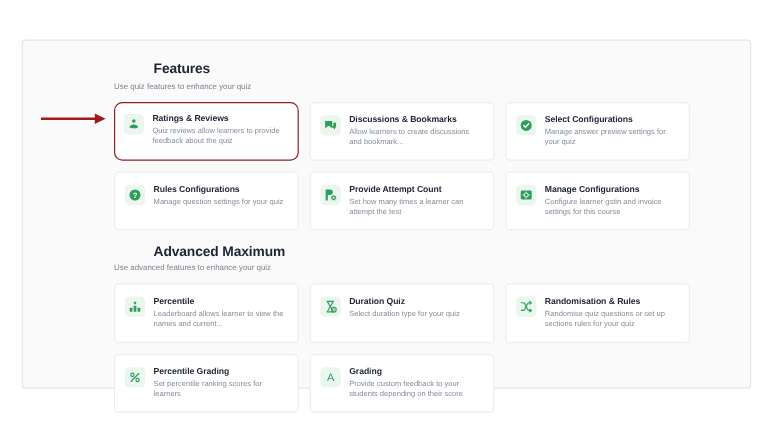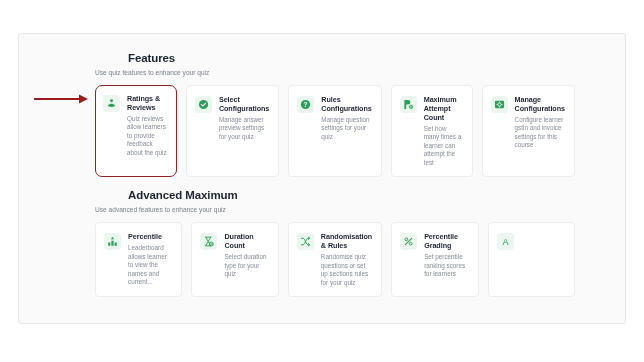--- a/index.html
+++ b/index.html
@@ -52,21 +52,21 @@
     font-size: 6.6px;
     font-weight: normal;
     color: #7b8190;
     margin-top: 2.5px;
     line-height: 9px;
   }
 
   
   .grid {
     display: grid;
-    grid-template-columns: repeat(5, 1fr);
+    grid-template-columns: repeat(3, 1fr);
     column-gap: 9px;
     row-gap: 9px;
     margin-top: 8px;
   }
 
   .card {
     position: relative;
     background: #ffffff;
     border: 1px solid #ededed;
     border-radius: 4px;
@@ -144,20 +144,32 @@
                 <circle cx="12" cy="6" r="3.2"></circle>
                 <path d="M4 17c2-3 5.2-4.4 8-4.4s6 1.4 8 4.4c-1 1.6-3 2.4-8 2.4S5 18.6 4 17z"></path>
               </svg>
             </span>
             <span class="card-body">
               <span class="card-title" style="display:block">Ratings &amp; Reviews</span>
               <span class="card-desc" style="display:block">Quiz reviews allow learners to provide feedback about the quiz</span>
             </span>
           </div>
 
+          <div class="card">
+            <span class="card-icon">
+              <svg width="11" height="11" viewBox="0 0 24 24" fill="#2e9e5b">
+                <path d="M2 4h13v9H7l-5 4z"></path>
+                <path d="M17 7h5v9h-2v4l-4-4h-5v-3h6z"></path>
+              </svg>
+            </span>
+            <span class="card-body">
+              <span class="card-title" style="display:block">Discussions &amp; Bookmarks</span>
+              <span class="card-desc" style="display:block">Allow learners to create discussions and bookmark...</span>
+            </span>
+          </div>
 
           <div class="card">
             <span class="card-icon">
               <svg width="11" height="11" viewBox="0 0 24 24">
                 <circle cx="12" cy="12" r="10" fill="#2e9e5b"></circle>
                 <path d="M7.5 12.3l3 3 6-6.4" fill="none" stroke="#ffffff" stroke-width="2.4" stroke-linecap="round" stroke-linejoin="round"></path>
               </svg>
             </span>
             <span class="card-body">
               <span class="card-title" style="display:block">Select Configurations</span>
@@ -180,21 +192,21 @@
 
           <div class="card">
             <span class="card-icon">
               <svg width="11" height="11" viewBox="0 0 24 24">
                 <path d="M3 2h8a5 5 0 010 10H7v10H3z" fill="#2e9e5b"></path>
                 <circle cx="17.5" cy="17" r="5.2" fill="#2e9e5b" stroke="#eaf6ee" stroke-width="1.6"></circle>
                 <circle cx="17.5" cy="17" r="1.8" fill="#eaf6ee"></circle>
               </svg>
             </span>
             <span class="card-body">
-              <span class="card-title" style="display:block">Maximum Attempt Count</span>
+              <span class="card-title" style="display:block">Provide Attempt Count</span>
               <span class="card-desc" style="display:block">Set how many times a learner can attempt the test</span>
             </span>
           </div>
 
           <div class="card">
             <span class="card-icon">
               <svg width="11" height="11" viewBox="0 0 24 24">
                 <rect x="2" y="4" width="20" height="16" rx="2.5" fill="#2e9e5b"></rect>
                 <circle cx="12" cy="12" r="3.6" fill="none" stroke="#eaf6ee" stroke-width="1.8"></circle>
                 <path d="M12 6.2v1.6M12 16.2v1.6M6.2 12h1.6M16.2 12h1.6" stroke="#eaf6ee" stroke-width="1.6" stroke-linecap="round"></path>
@@ -235,21 +247,21 @@
           <div class="card">
             <span class="card-icon">
               <svg width="11" height="11" viewBox="0 0 24 24" fill="none" stroke="#2e9e5b" stroke-width="2" stroke-linecap="round" stroke-linejoin="round">
                 <path d="M6 2.5h11M6 21.5h11"></path>
                 <path d="M6 2.5l11 19M17 2.5L6 21.5"></path>
                 <circle cx="18" cy="17.5" r="4.2" fill="none"></circle>
                 <path d="M18 15.4v2.2l1.4 1" stroke-width="1.6"></path>
               </svg>
             </span>
             <span class="card-body">
-              <span class="card-title" style="display:block">Duration Count</span>
+              <span class="card-title" style="display:block">Duration Quiz</span>
               <span class="card-desc" style="display:block">Select duration type for your quiz</span>
             </span>
           </div>
 
           <div class="card">
             <span class="card-icon">
               <svg width="11" height="11" viewBox="0 0 24 24" fill="none" stroke="#2e9e5b" stroke-width="2.1" stroke-linecap="round" stroke-linejoin="round">
                 <path d="M3 5h3.5c1.4 0 2.2.8 3 2l5 10c.8 1.2 1.6 2 3 2H21"></path>
                 <path d="M3 19h3.5c1.4 0 2.2-.8 3-2l5-10c.8-1.2 1.6-2 3-2H21"></path>
                 <path d="M18.4 2.6L21.3 5l-2.9 2.4"></path>
@@ -275,20 +287,24 @@
               <span class="card-desc" style="display:block">Set percentile ranking scores for learners</span>
             </span>
           </div>
 
           <div class="card">
             <span class="card-icon">
               <svg width="11" height="11" viewBox="0 0 24 24">
                 <text x="12" y="19" font-size="20" font-family="Liberation Sans, sans-serif" fill="#2e9e5b" text-anchor="middle">A</text>
               </svg>
             </span>
+            <span class="card-body">
+              <span class="card-title" style="display:block">Grading</span>
+              <span class="card-desc" style="display:block">Provide custom feedback to your students depending on their score</span>
+            </span>
           </div>
 
           <div></div>
 
         </div>
       </div>
 
     </div>
   </div>
 

